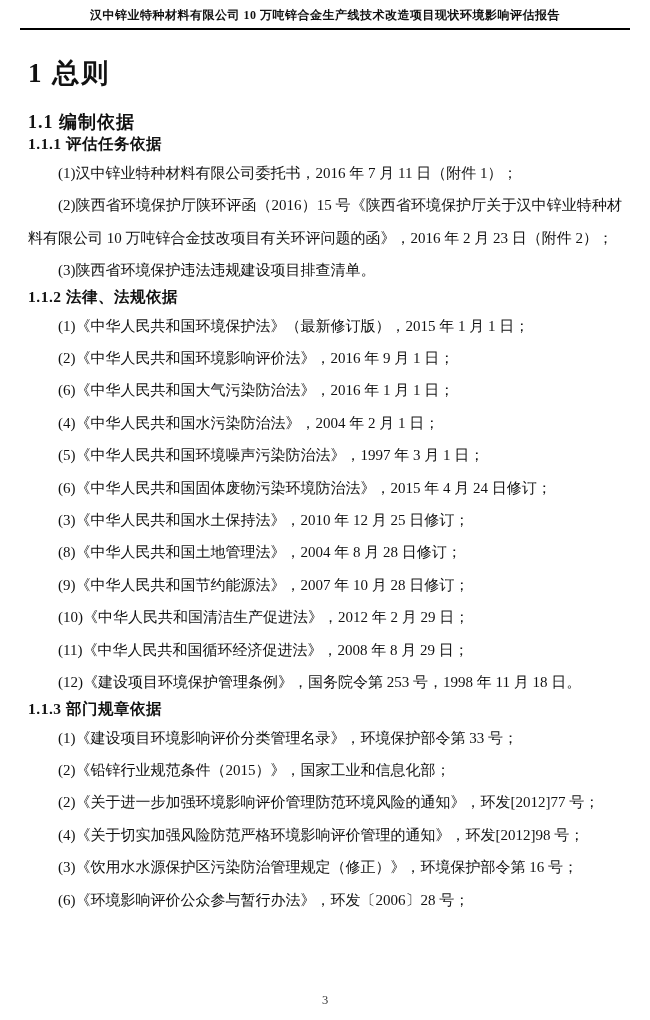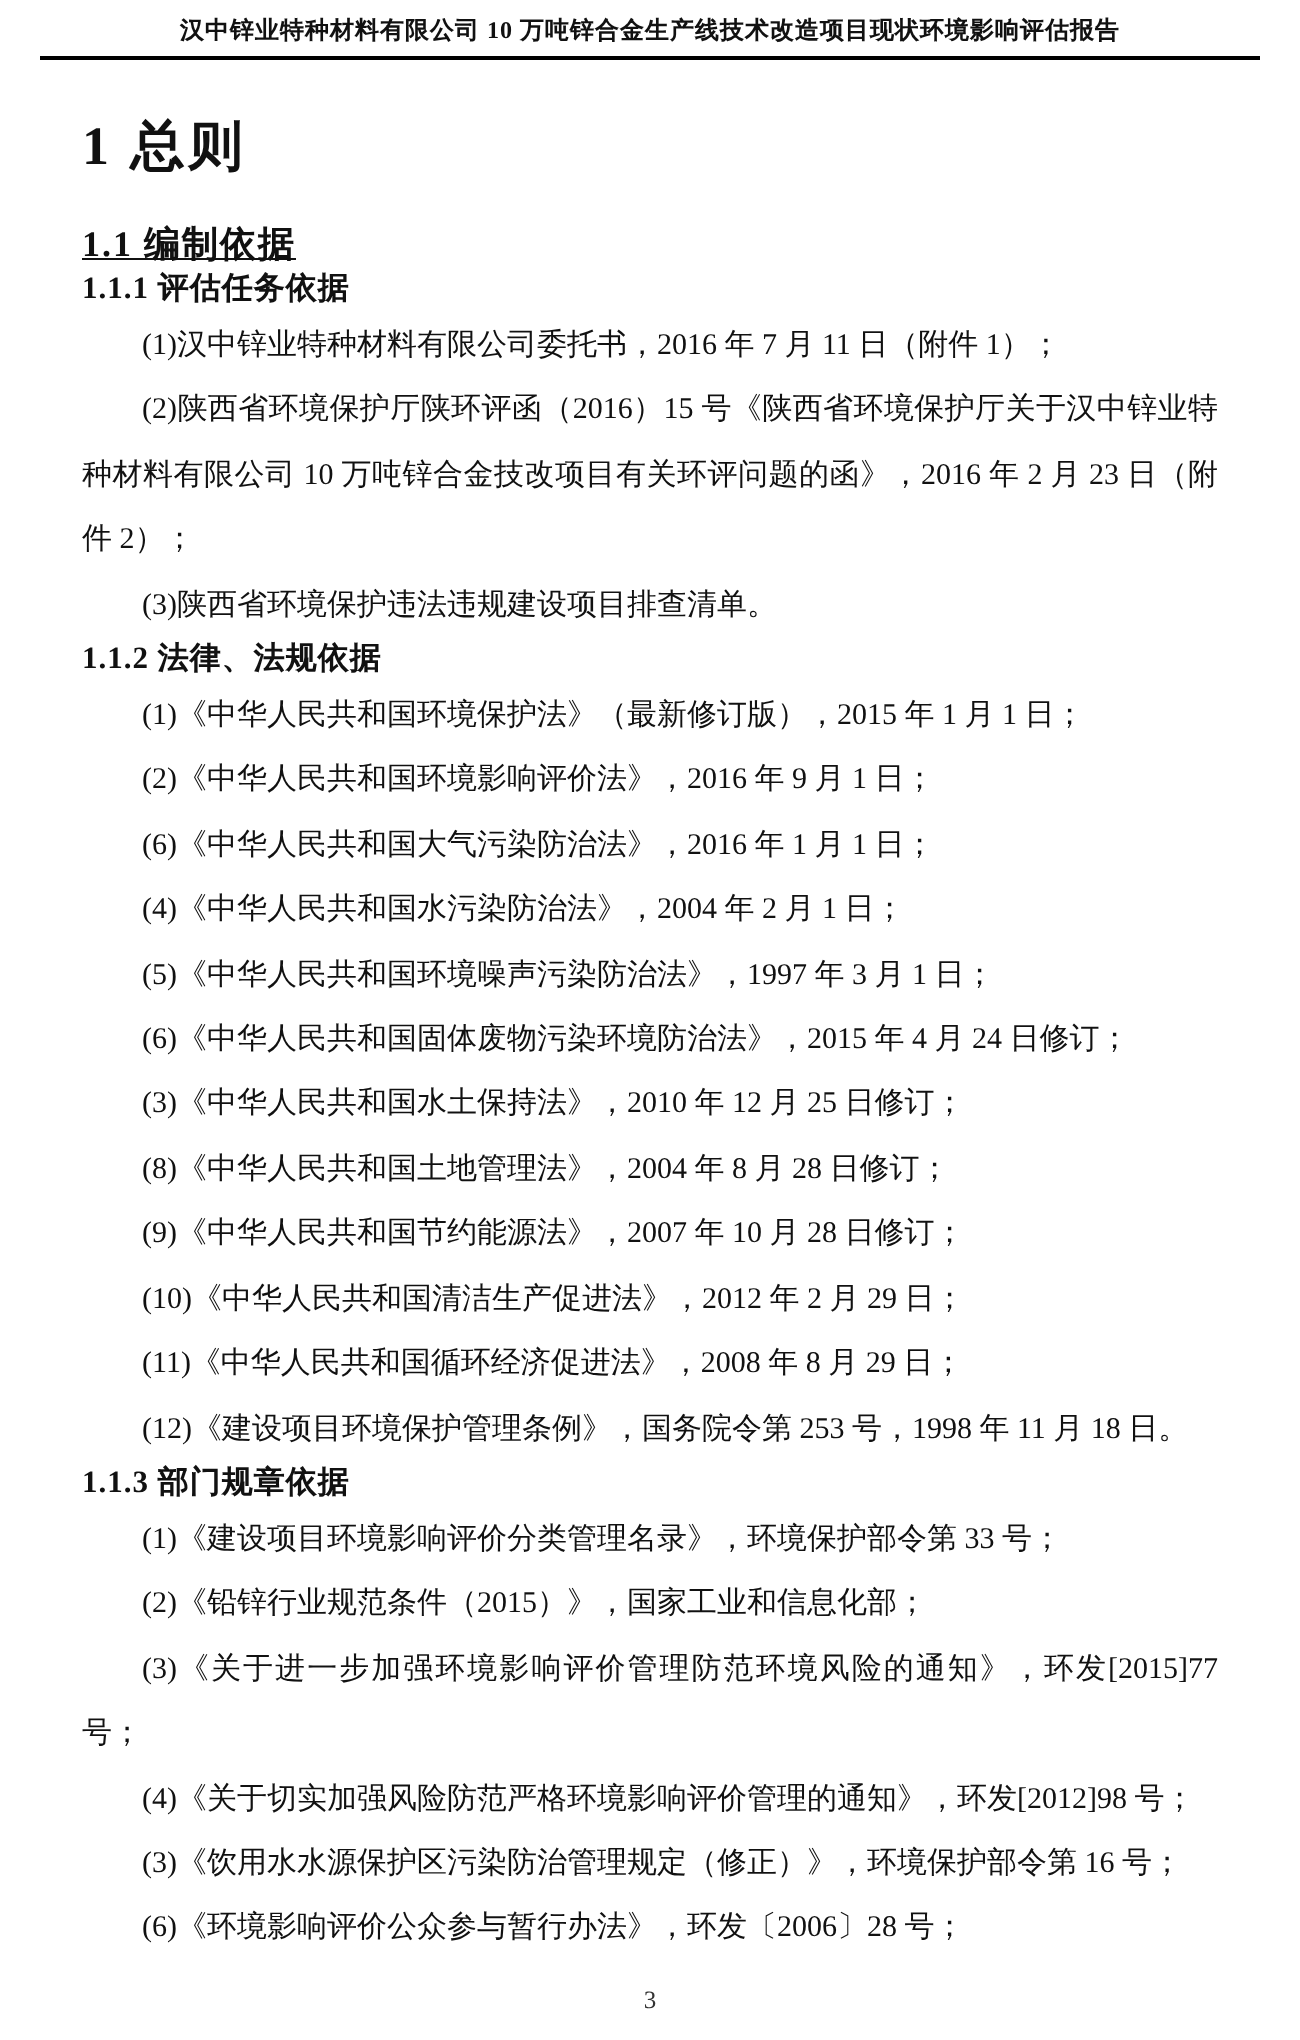--- a/index.html
+++ b/index.html
@@ -19,34 +19,33 @@
     border-bottom: 2px solid #000000;
     text-align: center;
   }
   .header-text {
     font-size: 12px;
     font-weight: bold;
     letter-spacing: 0.5px;
     white-space: nowrap;
   }
   .content {
-    padding: 0 41px;
+    padding: 0 28px;
   }
   h1.chapter-title {
     font-size: 27px;
     font-weight: bold;
     margin-top: 25px;
     letter-spacing: 2px;
   }
   h2.section-title {
     font-size: 18px;
     font-weight: bold;
     margin-top: 19px;
     letter-spacing: 1px;
-    text-decoration: underline;
   }
   h3.subsection-title {
     font-size: 15.5px;
     font-weight: bold;
     margin-bottom: 2px;
     letter-spacing: 0.5px;
   }
   p.body-line {
     font-size: 15px;
     line-height: 32.4px;
@@ -98,21 +97,21 @@
       <p class="body-line">(9)《中华人民共和国节约能源法》，2007 年 10 月 28 日修订；</p>
       <p class="body-line">(10)《中华人民共和国清洁生产促进法》，2012 年 2 月 29 日；</p>
       <p class="body-line">(11)《中华人民共和国循环经济促进法》，2008 年 8 月 29 日；</p>
       <p class="body-line">(12)《建设项目环境保护管理条例》，国务院令第 253 号，1998 年 11 月 18 日。</p>
     </section>
 
     <section>
       <h3 class="subsection-title">1.1.3  部门规章依据</h3>
       <p class="body-line">(1)《建设项目环境影响评价分类管理名录》，环境保护部令第 33 号；</p>
       <p class="body-line">(2)《铅锌行业规范条件（2015）》，国家工业和信息化部；</p>
-      <p class="body-line">(3)《关于进一步加强环境影响评价管理防范环境风险的通知》，环发[2015]77 号；</p>
+      <p class="body-line">(2)《关于进一步加强环境影响评价管理防范环境风险的通知》，环发[2012]77 号；</p>
       <p class="body-line">(4)《关于切实加强风险防范严格环境影响评价管理的通知》，环发[2012]98 号；</p>
       <p class="body-line">(3)《饮用水水源保护区污染防治管理规定（修正）》，环境保护部令第 16 号；</p>
       <p class="body-line">(6)《环境影响评价公众参与暂行办法》，环发〔2006〕28 号；</p>
     </section>
 
   </div>
 
   <div class="footer">3</div>
 
 </div>

